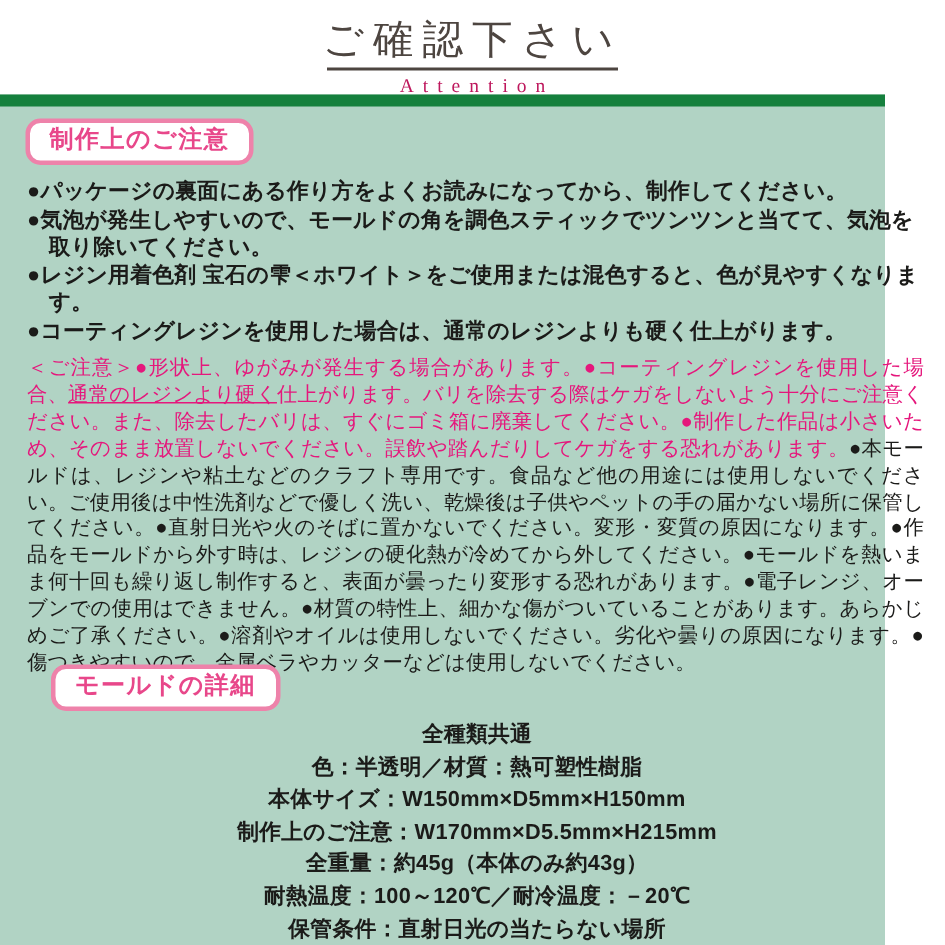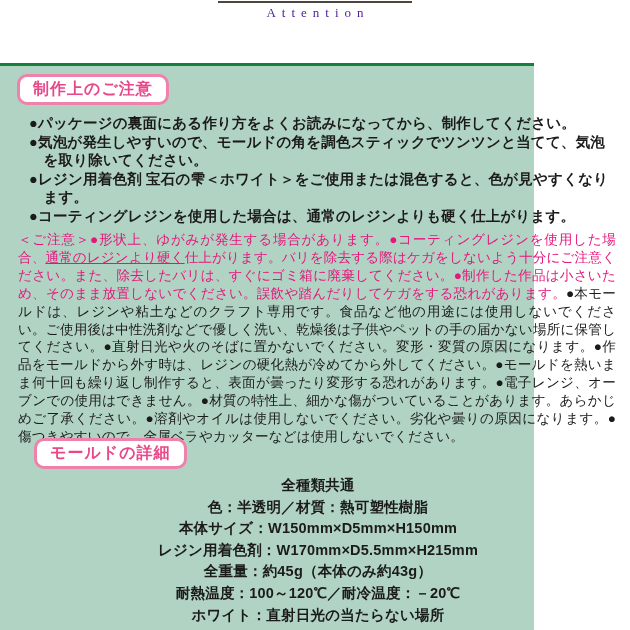--- a/index.html
+++ b/index.html
@@ -37,31 +37,31 @@
     height: 2px;
     background: #4d4540;
     margin: 1px auto 0 auto;
   }
   .subtitle {
     margin-top: 2px;
     font-family: "Liberation Serif", serif;
     font-size: 13px;
     letter-spacing: 6px;
     padding-left: 6px;
-    color: #4c1d95;
+    color: #be185d;
     text-align: center;
   }
   
   .panel {
     position: absolute;
     top: 63px; left: 0;
-    width: 534px;
+    width: 590px;
     height: 567px;
     background: #b1d3c4;
-    border-top: 3px solid #15803d;
+    border-top: 8px solid #15803d;
     box-sizing: border-box;
   }
   
   .pill {
     position: absolute;
     display: inline-block;
     background: #ffffff;
     border: 3px solid #ee82aa;
     border-radius: 10px;
     padding: 4px 13px 5px 13px;
@@ -84,21 +84,20 @@
     list-style: none;
   }
   .bullets li {
     font-size: 14.5px;
     font-weight: bold;
     color: #1b1b19;
     line-height: 18.6px;
     padding-left: 1em;
     text-indent: -1em;
     letter-spacing: 0.2px;
-    margin-left: 11px;
   }
   
   .warning {
     position: absolute;
     left: 18px;
     top: 165px;
     width: 598px;
     margin: 0;
     font-size: 13.6px;
     font-weight: normal;
@@ -124,20 +123,21 @@
     line-height: 21.6px;
     letter-spacing: 0.2px;
   }
 </style>
 </head>
 <body>
 
 <div class="page">
 
   <header class="header">
+    <div class="title">ご確認下さい</div>
     <div class="title-rule"></div>
     <div class="subtitle">Attention</div>
   </header>
 
   <section class="panel">
 
     <div class="pill pill-caution">制作上のご注意</div>
 
     <ul class="bullets">
       <li>●パッケージの裏面にある作り方をよくお読みになってから、制作してください。</li>
@@ -147,21 +147,21 @@
     </ul>
 
     <p class="warning"><span class="pink">＜ご注意＞●形状上、ゆがみが発生する場合があります。●コーティングレジンを使用した場合、</span><span class="pink-u">通常のレジンより硬く</span><span class="pink">仕上がります。バリを除去する際はケガをしないよう十分にご注意ください。また、除去したバリは、すぐにゴミ箱に廃棄してください。●制作した作品は小さいため、そのまま放置しないでください。誤飲や踏んだりしてケガをする恐れがあります。</span><span class="dark">●本モールドは、レジンや粘土などのクラフト専用です。食品など他の用途には使用しないでください。ご使用後は中性洗剤などで優しく洗い、乾燥後は子供やペットの手の届かない場所に保管してください。●直射日光や火のそばに置かないでください。変形・変質の原因になります。●作品をモールドから外す時は、レジンの硬化熱が冷めてから外してください。●モールドを熱いまま何十回も繰り返し制作すると、表面が曇ったり変形する恐れがあります。●電子レンジ、オーブンでの使用はできません。●材質の特性上、細かな傷がついていることがあります。あらかじめご了承ください。●溶剤やオイルは使用しないでください。劣化や曇りの原因になります。●傷つきやすいので、金属ベラやカッターなどは使用しないでください。</span></p>
 
     <div class="pill pill-details">モールドの詳細</div>
 
     <div class="details">
       <div class="detail-line">全種類共通</div>
       <div class="detail-line">色：半透明／材質：熱可塑性樹脂</div>
       <div class="detail-line">本体サイズ：W150mm×D5mm×H150mm</div>
-      <div class="detail-line">レジン用着色剤：W170mm×D5.5mm×H215mm</div>
+      <div class="detail-line">制作上のご注意：W170mm×D5.5mm×H215mm</div>
       <div class="detail-line">全重量：約45g（本体のみ約43g）</div>
       <div class="detail-line">耐熱温度：100～120℃／耐冷温度：－20℃</div>
-      <div class="detail-line">ホワイト：直射日光の当たらない場所</div>
+      <div class="detail-line">保管条件：直射日光の当たらない場所</div>
     </div>
 
   </section>
 
 </div>
 
 </body></html>

